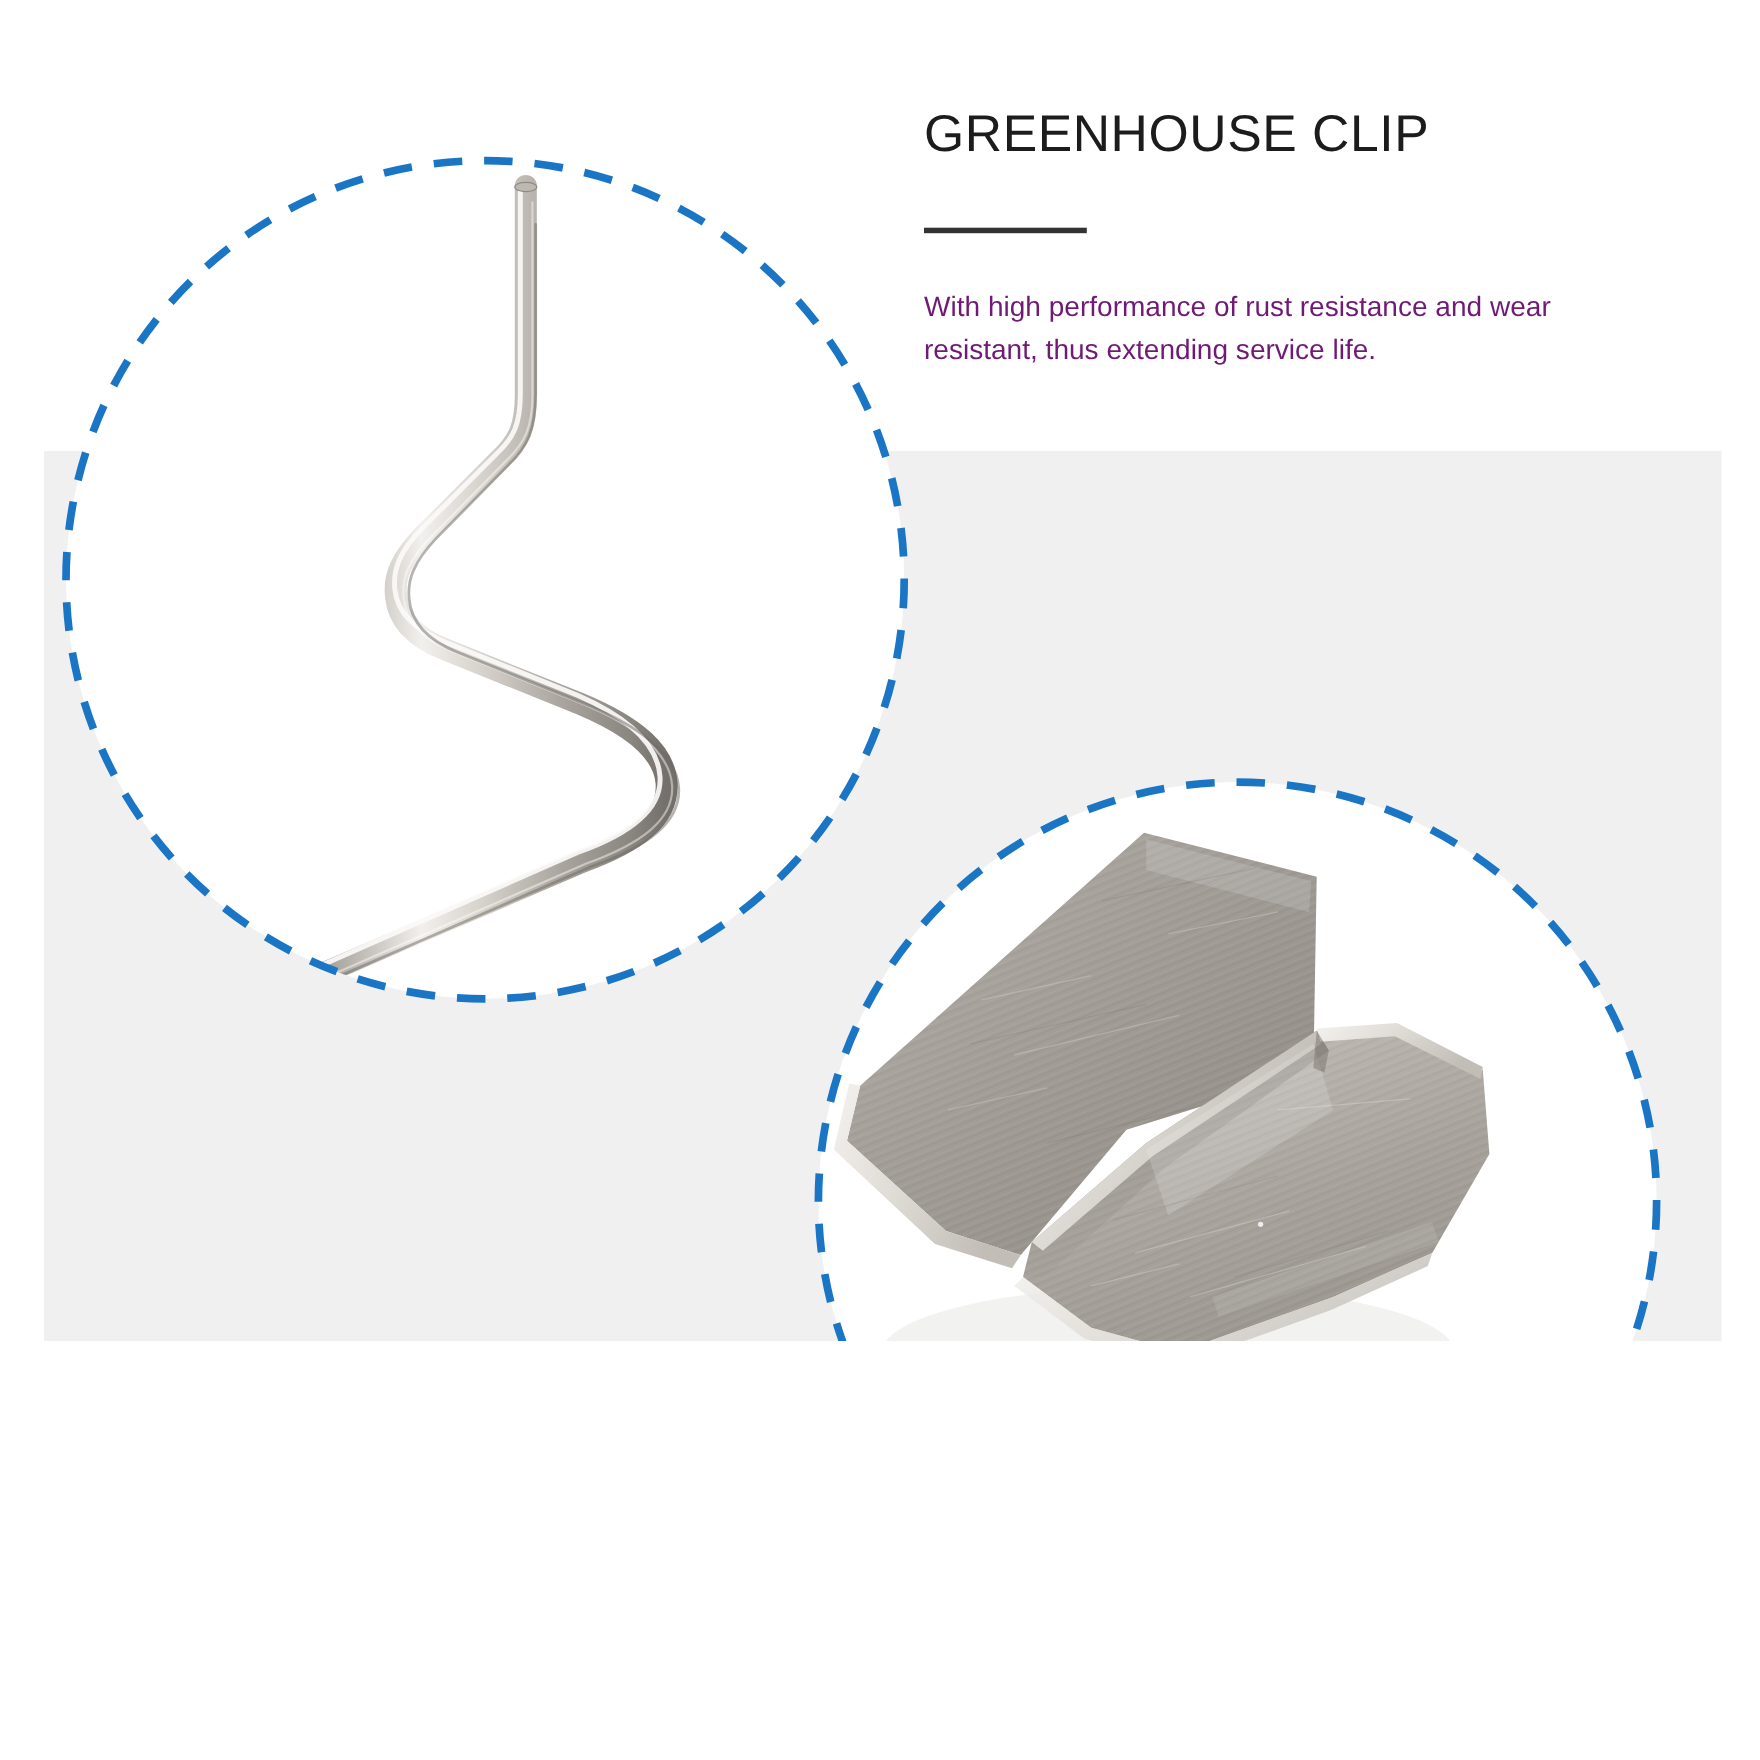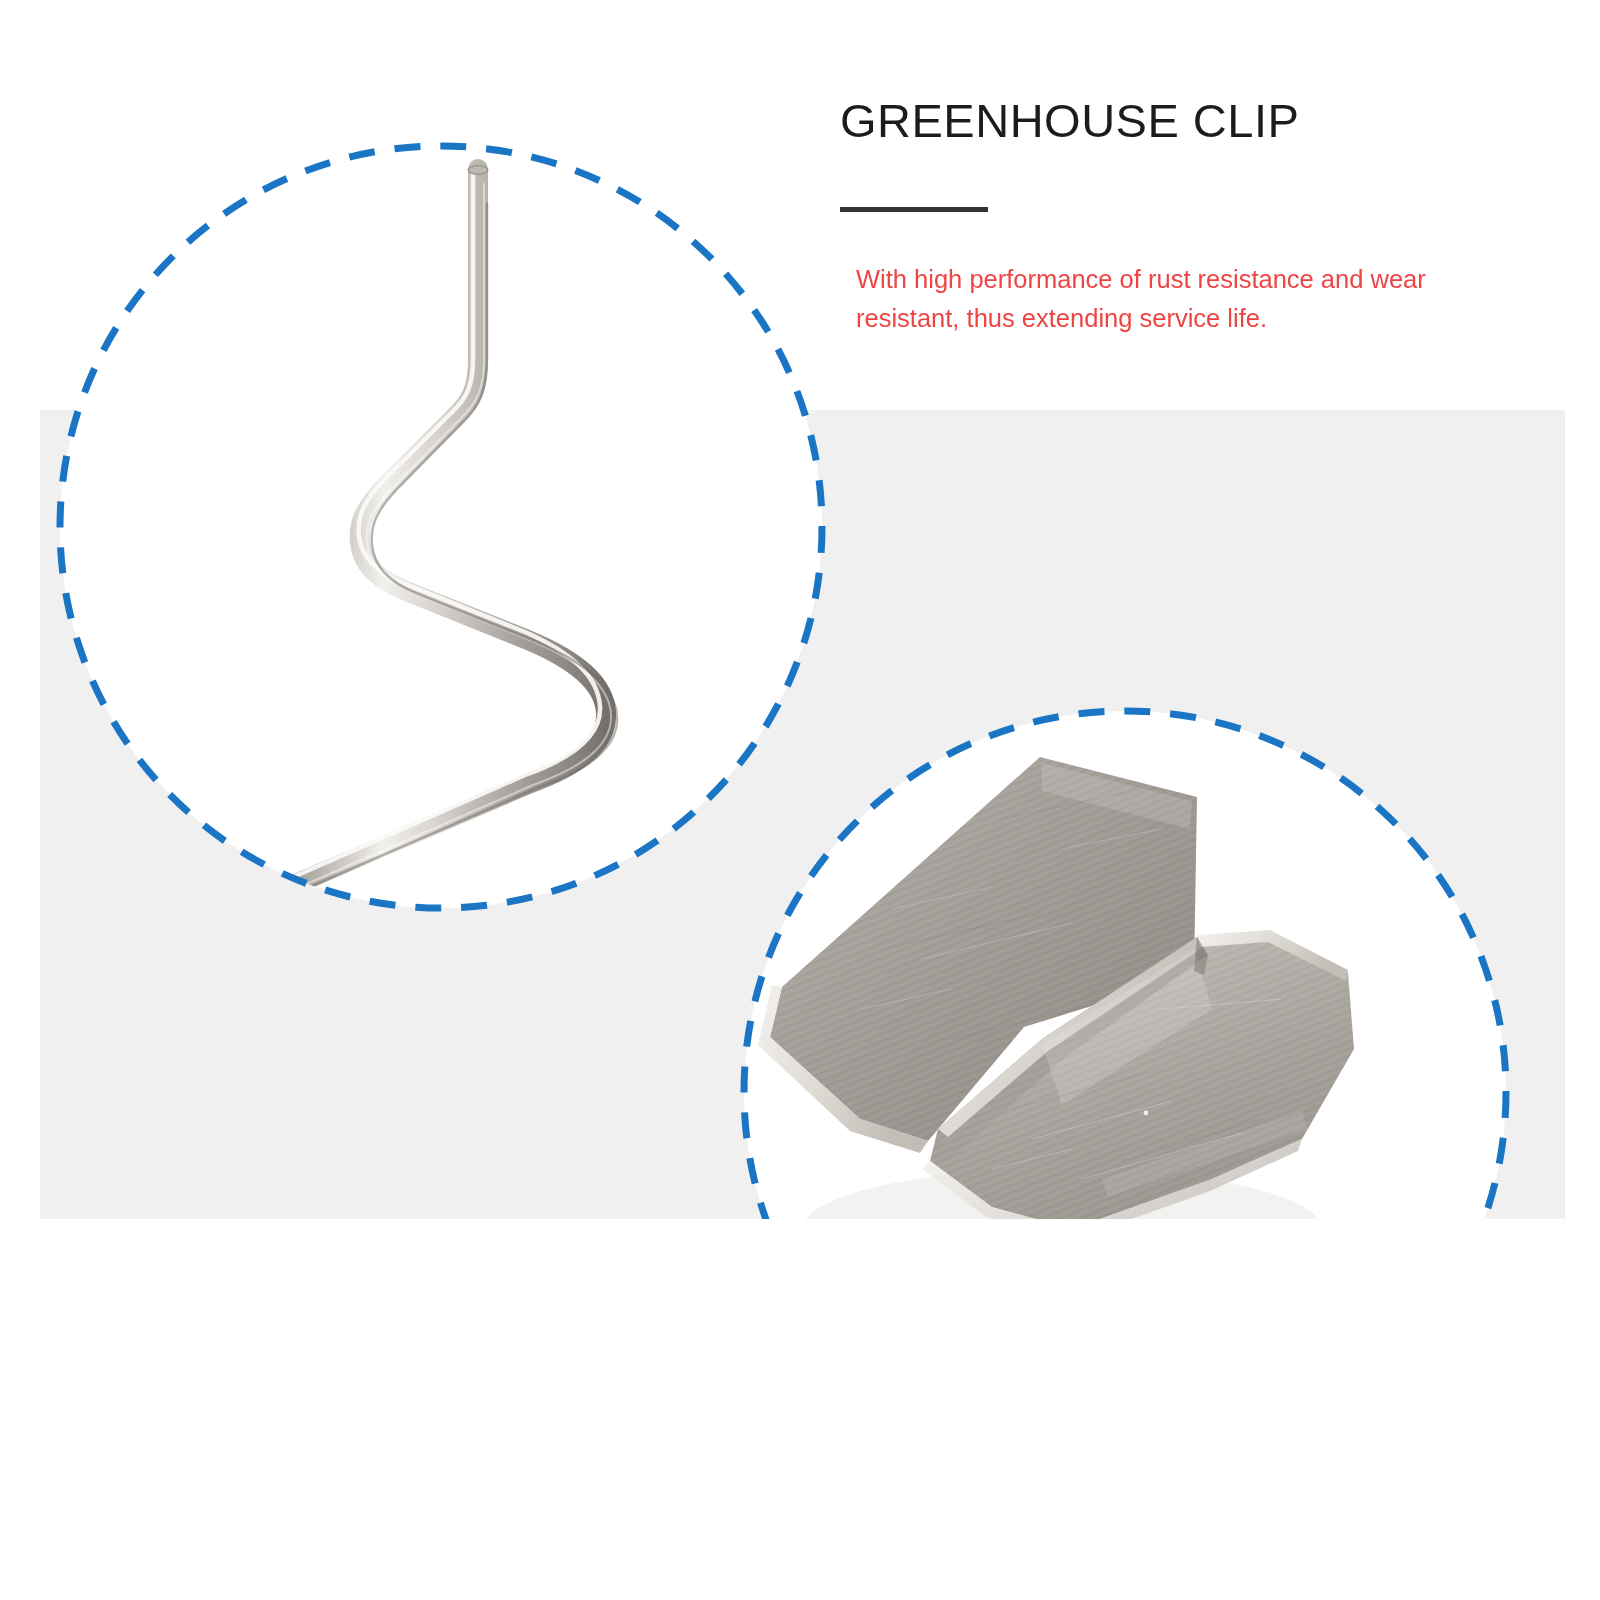--- a/index.html
+++ b/index.html
@@ -63,23 +63,23 @@
     white-space: nowrap;
   }
   .rule {
     height: 5px;
     background: #333333;
     margin: 0;
   }
   .body-text {
     font-size: 25.5px;
     font-weight: 400;
-    color: #ef4444;
+    color: #701a75;
     line-height: 1.52;
-    margin: 16px;
+    margin: 0;
   }
 
   #text-greenhouse {
     left: 840px;
     top: 96px;
     width: 600px;
   }
   #text-greenhouse .rule {
     width: 148px;
     margin-top: 62px;

